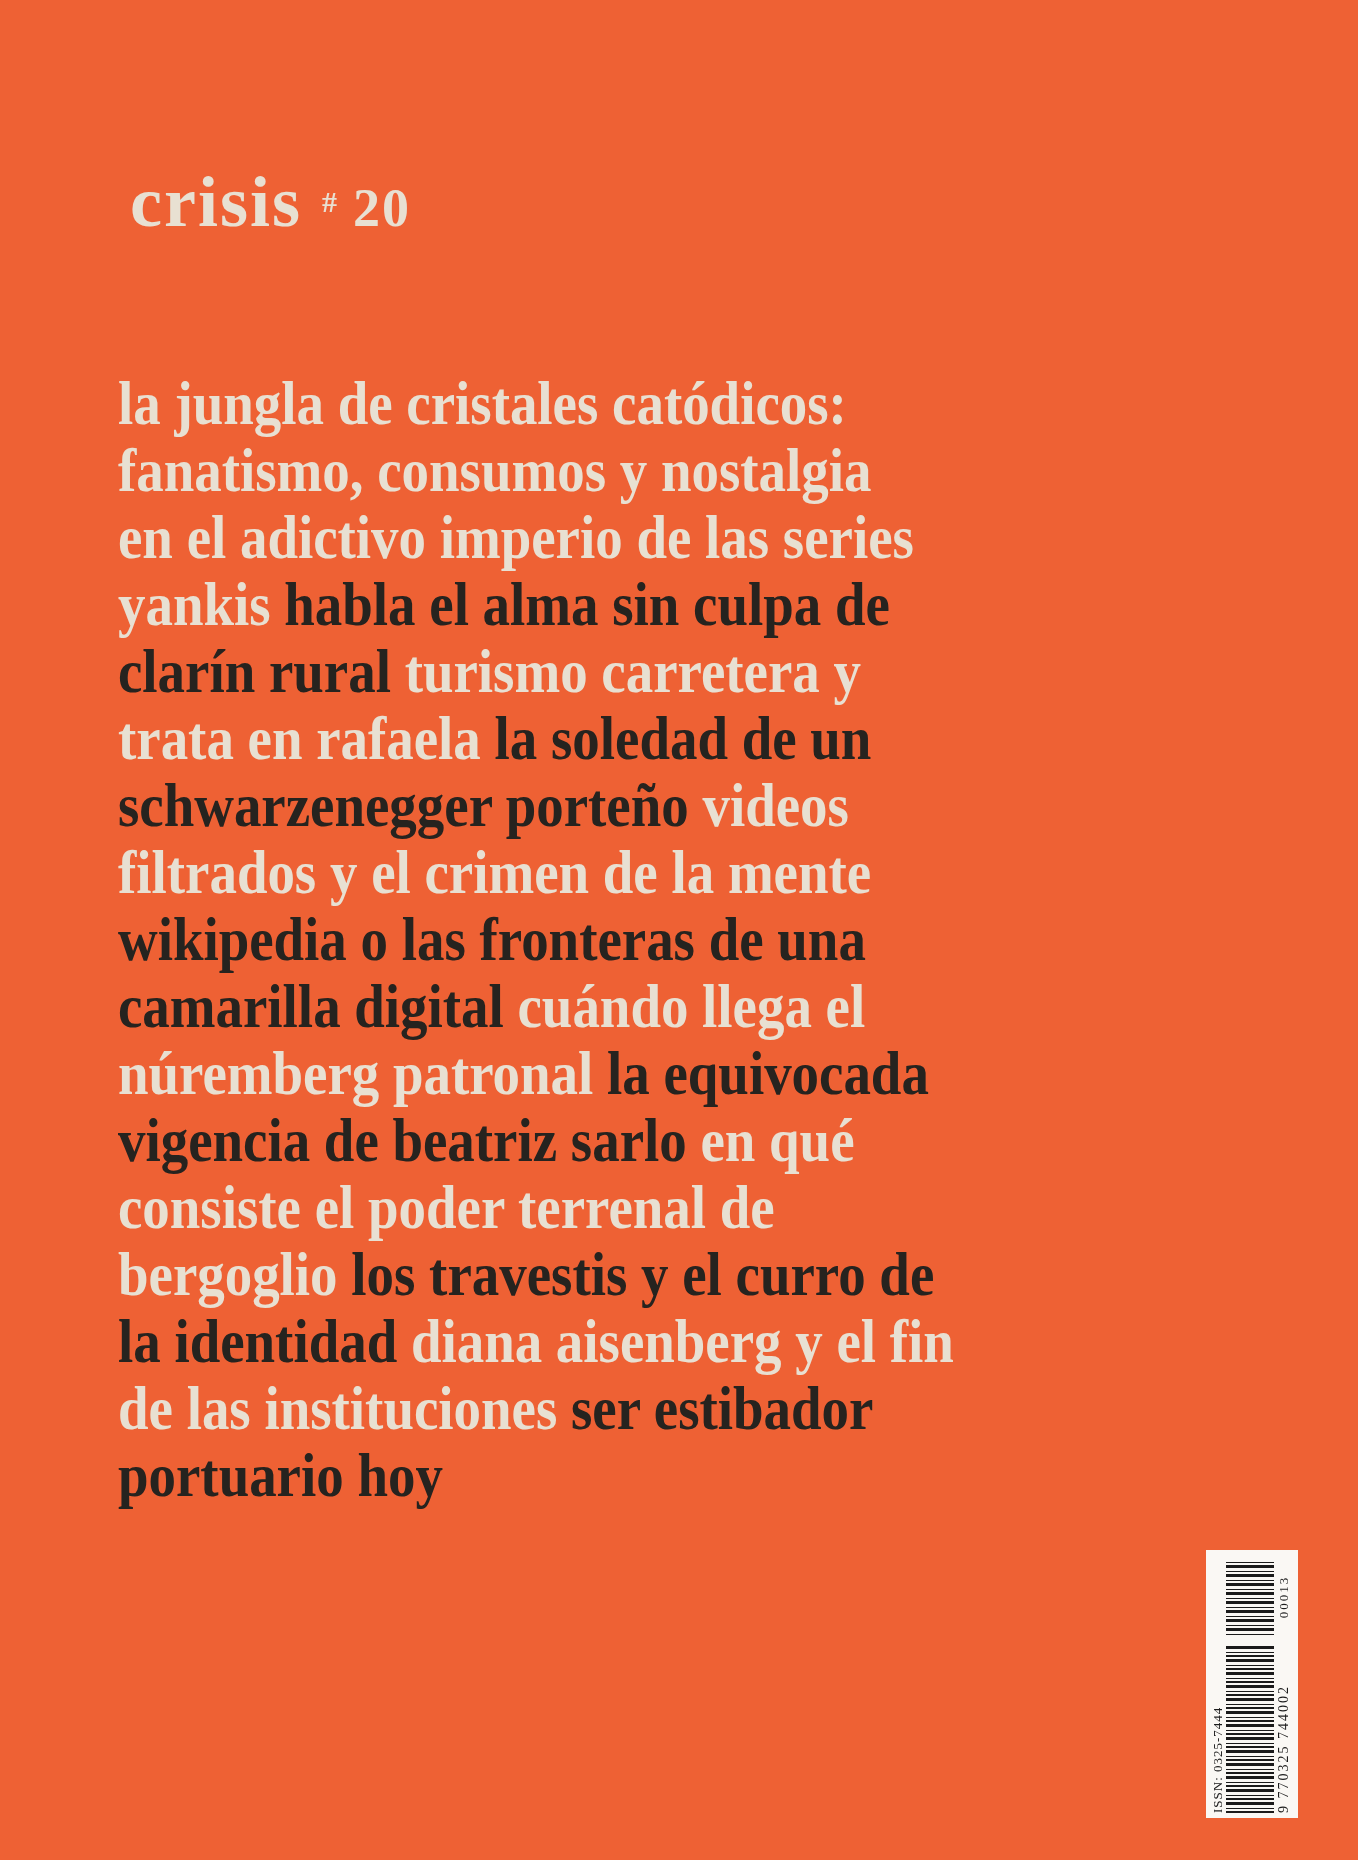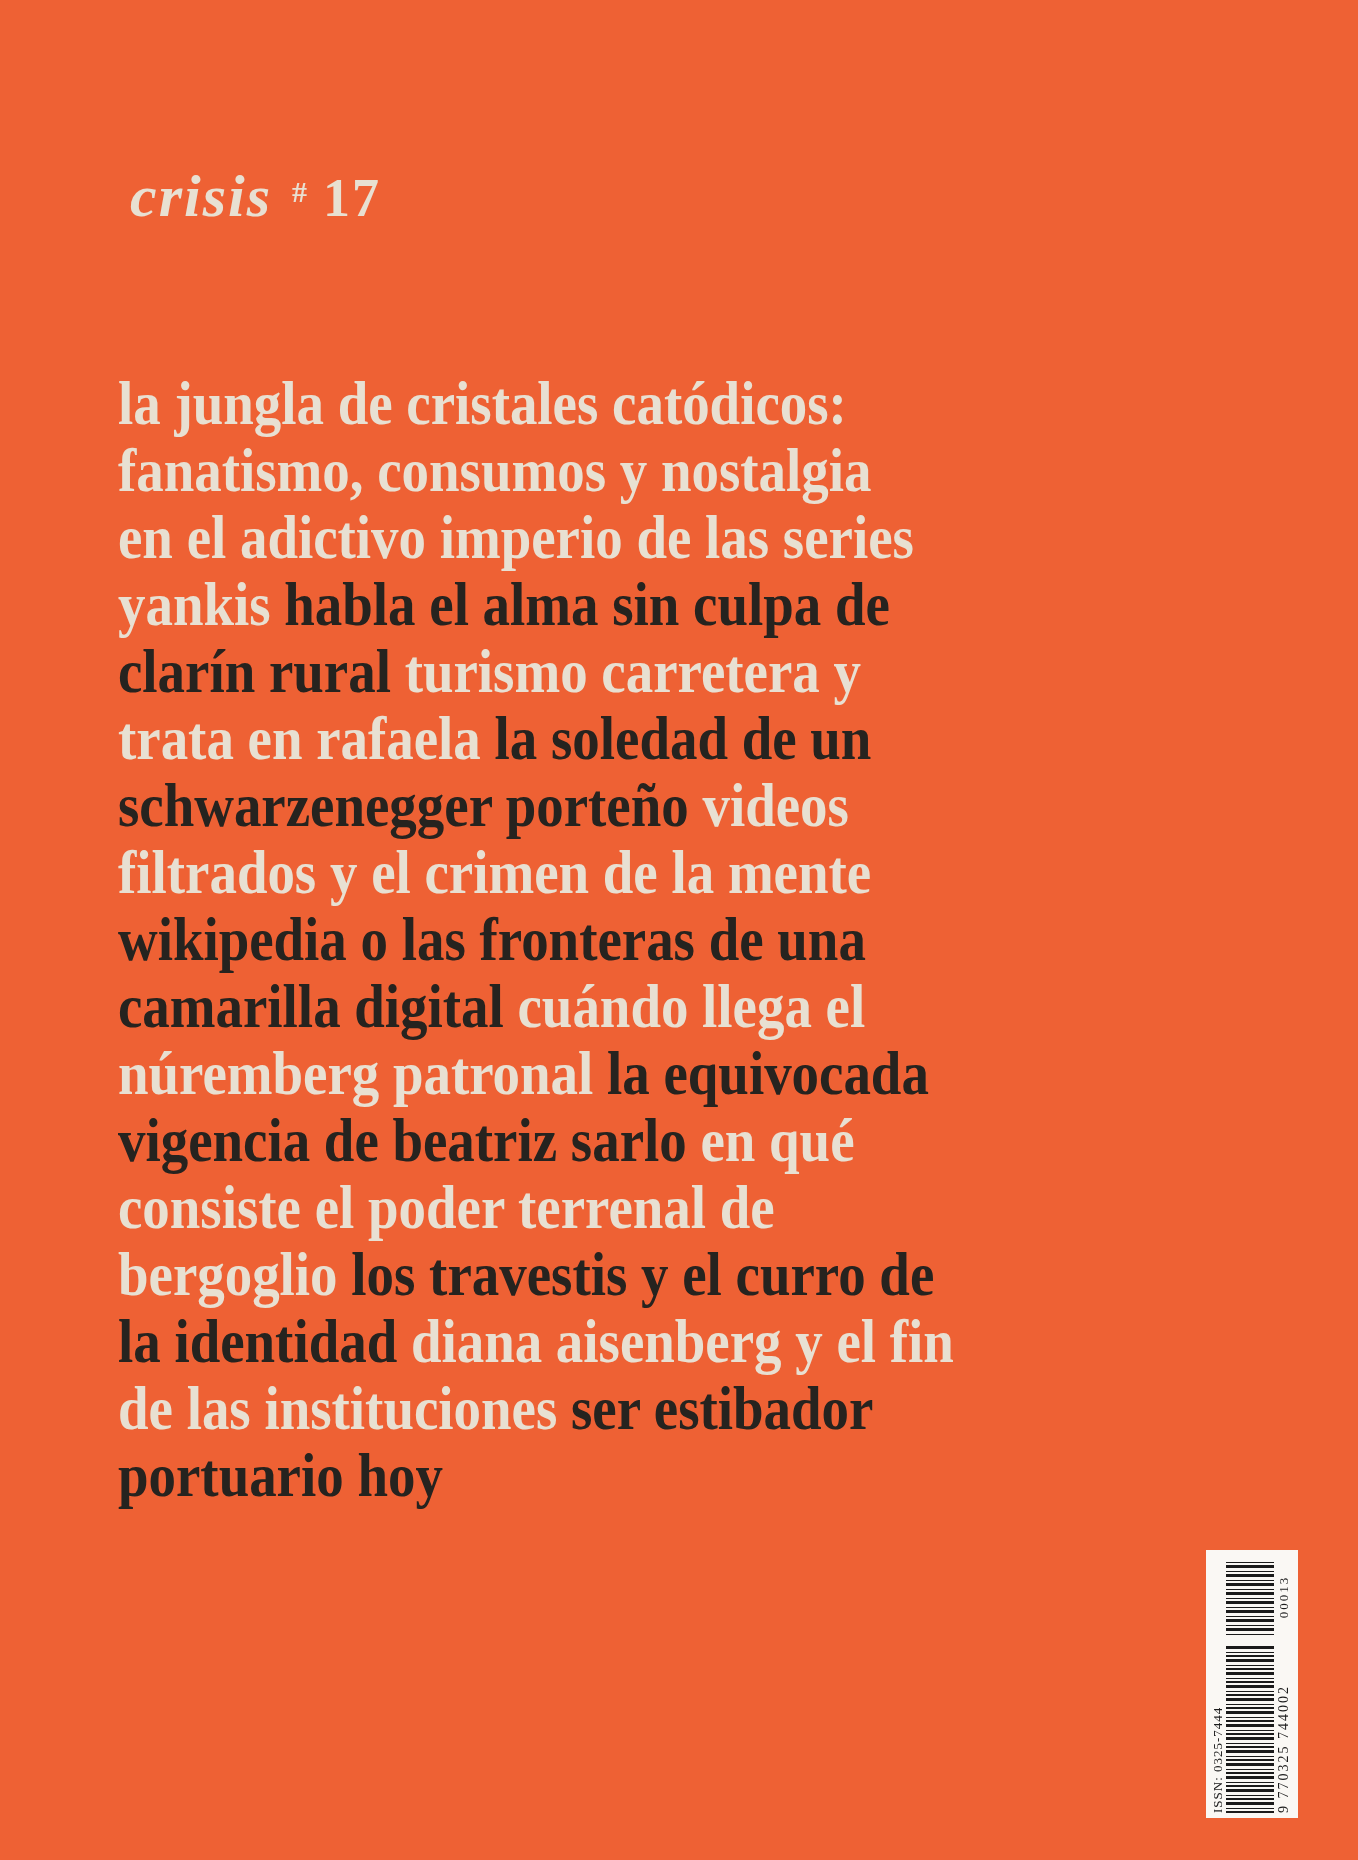--- a/index.html
+++ b/index.html
@@ -17,21 +17,21 @@
   }
   .cover{position:absolute;inset:0;}
 
   
   .masthead{
     position:absolute;left:130px;top:166px;
     display:flex;align-items:baseline;color:var(--cream);
     line-height:1;white-space:nowrap;
   }
   .masthead .title{
-    font-size:60px;font-weight:700;font-style:italic;letter-spacing:2px;
+    font-size:72px;font-weight:700;letter-spacing:2px;
   }
   .masthead .hash{
     font-size:30px;font-weight:700;margin-left:20px;position:relative;top:-14px;
   }
   .masthead .issue{
     font-size:54px;font-weight:700;margin-left:16px;letter-spacing:2px;
   }
 
   
   .headlines{
@@ -87,21 +87,21 @@
   }
 </style>
 </head>
 <body>
 
 <div class="cover">
 
   <header class="masthead">
     <span class="title">crisis</span>
     <span class="hash">#</span>
-    <span class="issue">17</span>
+    <span class="issue">20</span>
   </header>
 
   <main class="headlines" id="headlines">
       <div class="line"><span class="seg cream">la jungla de cristales catódicos:</span></div>
       <div class="line"><span class="seg cream">fanatismo, consumos y nostalgia</span></div>
       <div class="line"><span class="seg cream">en el adictivo imperio de las series</span></div>
       <div class="line"><span class="seg cream">yankis </span><span class="seg dark">habla el alma sin culpa de</span></div>
       <div class="line"><span class="seg dark">clarín rural </span><span class="seg cream">turismo carretera y</span></div>
       <div class="line"><span class="seg cream">trata en rafaela </span><span class="seg dark">la soledad de un</span></div>
       <div class="line"><span class="seg dark">schwarzenegger porteño </span><span class="seg cream">videos</span></div>

